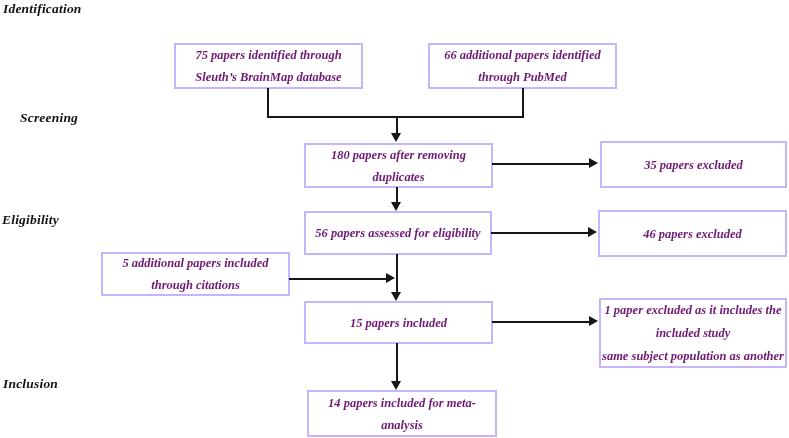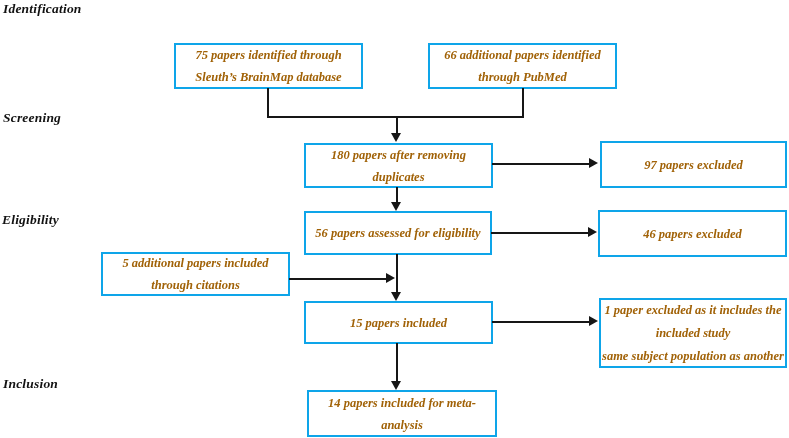--- a/index.html
+++ b/index.html
@@ -21,31 +21,31 @@
     position: absolute;
     font-weight: bold;
     font-size: 13.5px;
     letter-spacing: 0.2px;
     color: #121212;
     white-space: nowrap;
   }
   .node {
     position: absolute;
     box-sizing: border-box;
-    border: 2px solid #0ea5e9;
+    border: 2px solid #c4b5fd;
     background: #ffffff;
     display: flex;
     flex-direction: column;
     justify-content: center;
     align-items: center;
     text-align: center;
     font-weight: bold;
     font-size: 12.5px;
     line-height: 22px;
-    color: #a16207;
+    color: #701a75;
     padding: 0 4px;
   }
   .node .line {
     display: block;
     white-space: nowrap;
   }
   .hline, .vline {
     position: absolute;
     background: #161616;
   }
@@ -65,41 +65,41 @@
     border-bottom: 5.5px solid transparent;
     border-left: 9px solid #161616;
   }
 </style>
 </head>
 <body>
 
 <div class="canvas">
 
   <div class="stage-label" style="left:3px; top:1px;">Identification</div>
-  <div class="stage-label" style="left:3px; top:110px;">Screening</div>
+  <div class="stage-label" style="left:20px; top:110px;">Screening</div>
   <div class="stage-label" style="left:2px; top:212px;">Eligibility</div>
   <div class="stage-label" style="left:3px; top:376px;">Inclusion</div>
 
   <div class="node" style="left:174px; top:43px; width:189px; height:46px;">
     <span class="line">75 papers identified through</span>
     <span class="line">Sleuth’s BrainMap database</span>
   </div>
 
   <div class="node" style="left:428px; top:43px; width:189px; height:46px;">
     <span class="line">66 additional papers identified</span>
     <span class="line">through PubMed</span>
   </div>
 
   <div class="node" style="left:304px; top:143px; width:189px; height:45px;">
     <span class="line">180 papers after removing</span>
     <span class="line">duplicates</span>
   </div>
 
   <div class="node" style="left:600px; top:141px; width:187px; height:47px;">
-    <span class="line">97 papers excluded</span>
+    <span class="line">35 papers excluded</span>
   </div>
 
   <div class="node" style="left:304px; top:211px; width:188px; height:44px;">
     <span class="line">56 papers assessed for eligibility</span>
   </div>
 
   <div class="node" style="left:598px; top:210px; width:189px; height:47px;">
     <span class="line">46 papers excluded</span>
   </div>
 

